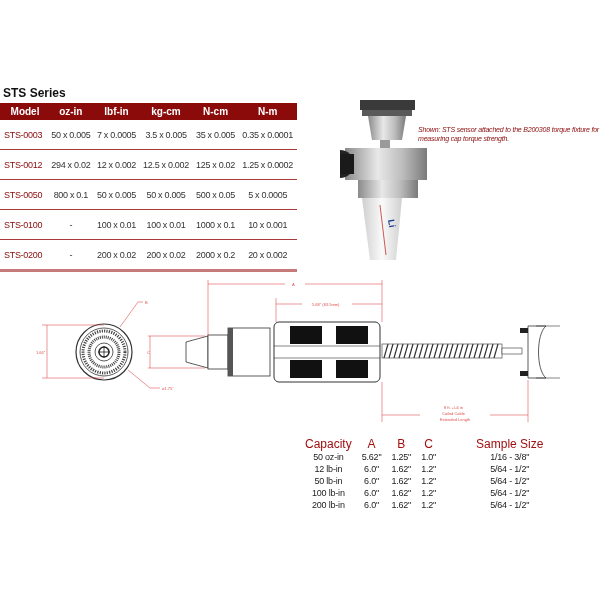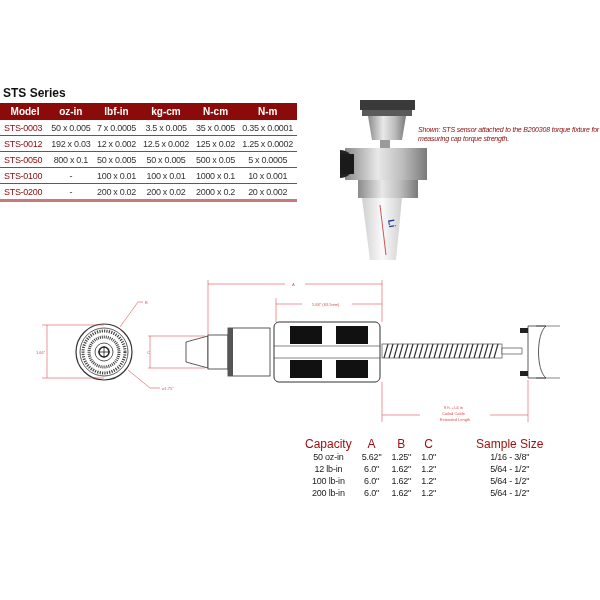--- a/index.html
+++ b/index.html
@@ -1,21 +1,21 @@
 <!DOCTYPE html>
 <html><head>
 <meta charset="utf-8">
 <style>
   html, body { margin:0; padding:0; background:#ffffff; }
   body { width:600px; height:600px; position:relative; overflow:hidden; font-family:"Liberation Sans", sans-serif; }
   .series-title { position:absolute; left:3px; top:86px; font-weight:bold; font-size:12px; color:#111; }
   table.spec { position:absolute; left:0; top:103px; width:297px; border-collapse:collapse; font-size:9px; }
   table.spec th { background:#8b0a0a; color:#fff; font-weight:bold; font-size:10px; text-align:center; height:17px; padding:0 2px; }
   table.spec th:first-child { text-align:center; padding-left:4px; }
-  table.spec td { height:15px; text-align:center; color:#333; border-bottom:1px solid #a83a3a; padding:0 1px; letter-spacing:-0.3px; }
+  table.spec td { height:29px; text-align:center; color:#333; border-bottom:1px solid #a83a3a; padding:0 1px; letter-spacing:-0.3px; }
   table.spec td:first-child { text-align:left; color:#8b0a0a; padding-left:4px; }
   table.spec tr:last-child td { border-bottom:3px solid #c77a7a; }
   .photo { position:absolute; left:340px; top:100px; width:90px; height:160px; }
   .caption { position:absolute; left:418px; top:125px; width:182px; font-size:7px; font-style:italic; color:#8b0a0a; line-height:9px; letter-spacing:-0.2px; }
   .drawing { position:absolute; left:0; top:270px; width:600px; height:160px; }
   .dim { font-size:4px; fill:#e05050; font-family:"Liberation Sans", sans-serif; }
   table.cap { position:absolute; left:300px; top:437px; border-collapse:collapse; font-size:9px; }
   table.cap th { color:#a01010; font-weight:normal; font-size:12px; padding:0 5px; text-align:center; height:13px; }
   table.cap td { color:#222; text-align:center; padding:0 5px; height:12px; letter-spacing:-0.2px; }
   table.cap .gap { width:20px; }
@@ -40,21 +40,21 @@
     <tr>
       <td>STS-0003</td>
       <td>50 x 0.005</td>
       <td>7 x 0.0005</td>
       <td>3.5 x 0.005</td>
       <td>35 x 0.005</td>
       <td>0.35 x 0.0001</td>
     </tr>
     <tr>
       <td>STS-0012</td>
-      <td>192 x 0.03</td>
+      <td>294 x 0.02</td>
       <td>12 x 0.002</td>
       <td>12.5 x 0.002</td>
       <td>125 x 0.02</td>
       <td>1.25 x 0.0002</td>
     </tr>
     <tr>
       <td>STS-0050</td>
       <td>800 x 0.1</td>
       <td>50 x 0.005</td>
       <td>50 x 0.005</td>
@@ -228,20 +228,28 @@
     </tr>
     <tr>
       <td>12 lb-in</td>
       <td>6.0"</td>
       <td>1.62"</td>
       <td>1.2"</td>
       <td class="gap"></td>
       <td>5/64 - 1/2"</td>
     </tr>
     <tr>
+      <td>50 lb-in</td>
+      <td>6.0"</td>
+      <td>1.62"</td>
+      <td>1.2"</td>
+      <td class="gap"></td>
+      <td>5/64 - 1/2"</td>
+    </tr>
+    <tr>
       <td>100 lb-in</td>
       <td>6.0"</td>
       <td>1.62"</td>
       <td>1.2"</td>
       <td class="gap"></td>
       <td>5/64 - 1/2"</td>
     </tr>
     <tr>
       <td>200 lb-in</td>
       <td>6.0"</td>

